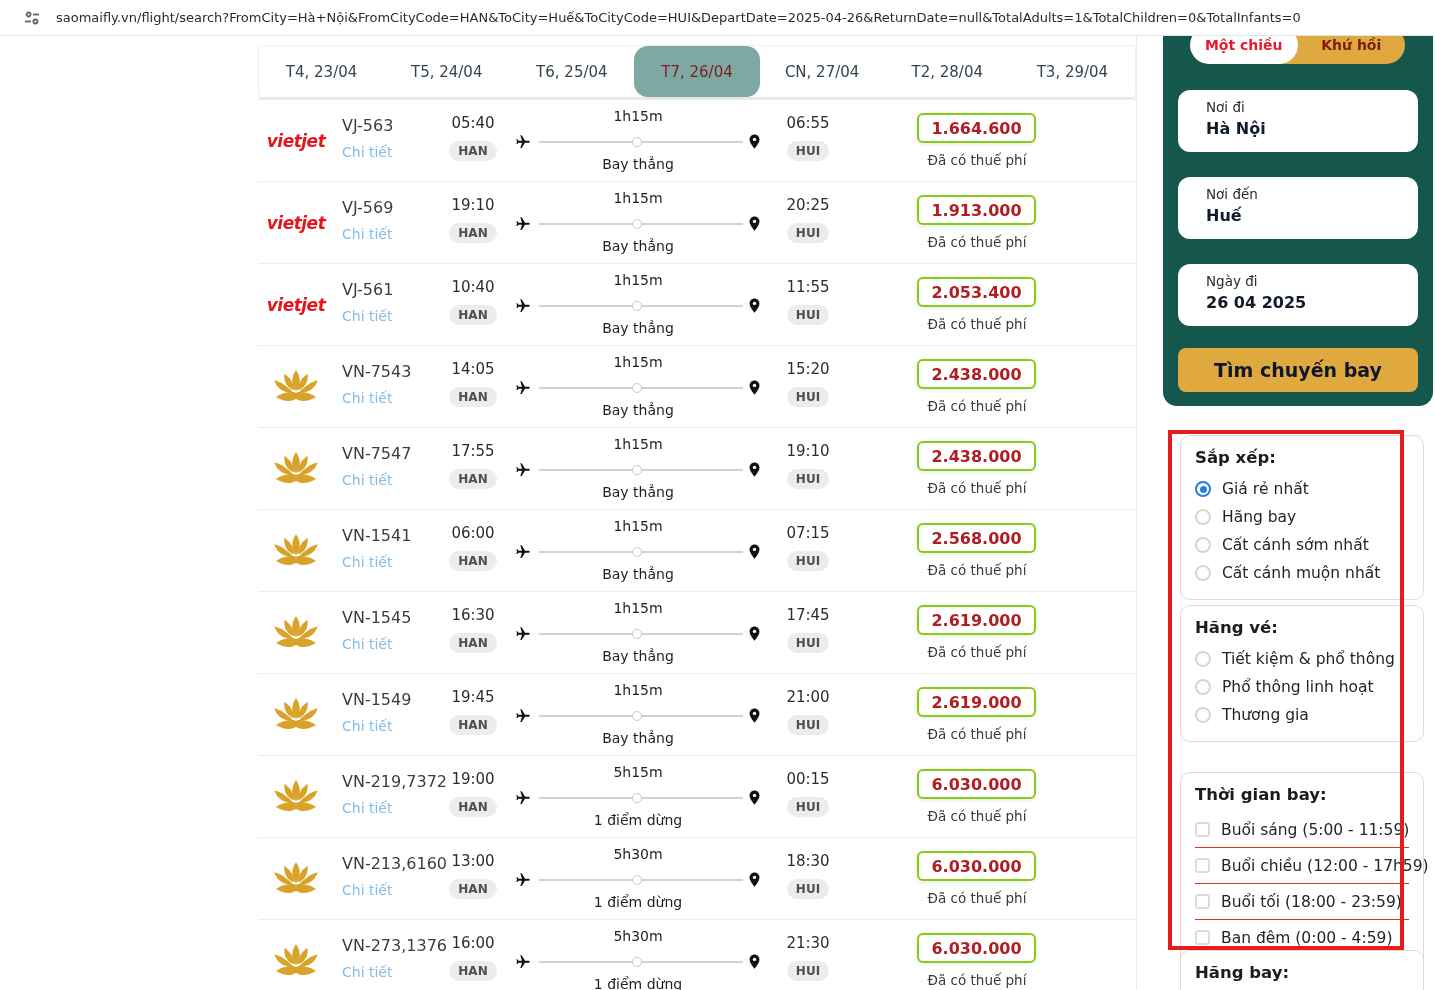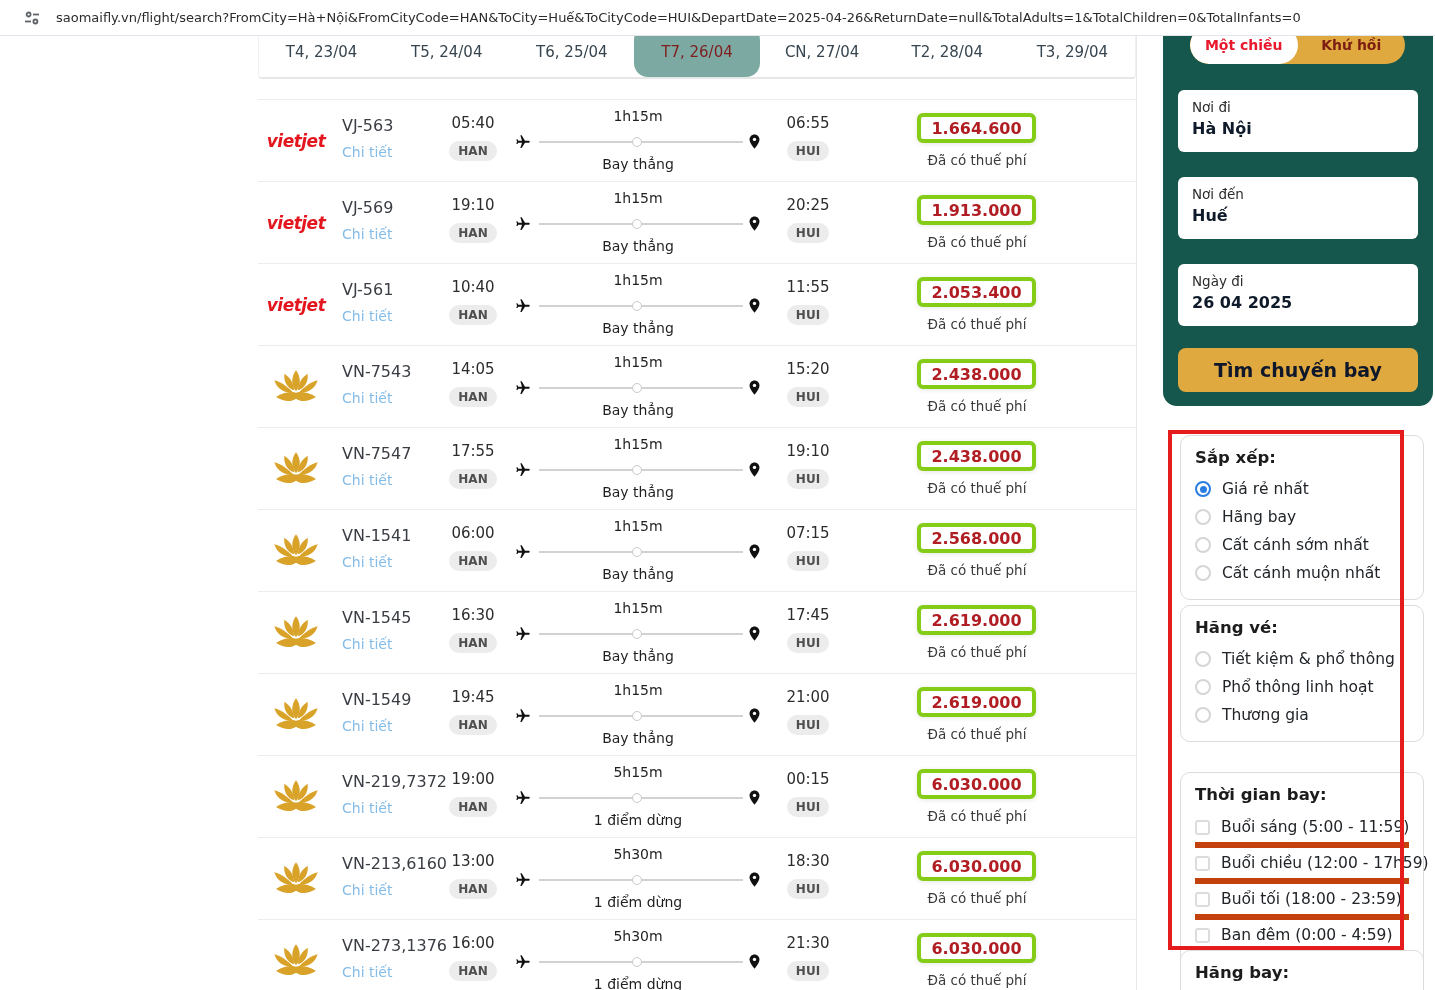--- a/index.html
+++ b/index.html
@@ -8,21 +8,21 @@
   }
   *{margin:0;padding:0;box-sizing:border-box;}
   html,body{width:1435px;height:990px;overflow:hidden;background:#fff;
     font-family:"DejaVu Sans","Liberation Sans",sans-serif;}
   
   .browser-bar{position:absolute;left:0;top:0;width:1435px;height:36px;background:#fff;
     border-bottom:1px solid #e1e6ec;display:flex;align-items:center;z-index:20;}
   .tune-wrap{margin-left:24px;display:flex;align-items:center;}
   .url-text{margin-left:16px;font-size:13px;color:#2b2b2b;white-space:nowrap;}
   
-  .tabsbar{position:absolute;left:258px;top:25px;width:878px;height:54px;background:#fff;
+  .tabsbar{position:absolute;left:258px;top:45px;width:878px;height:54px;background:#fff;
     border:1px solid #f0f0f0;border-bottom:2px solid #e7e7e7;border-radius:4px;
     display:flex;z-index:2;}
   .date-tab{flex:1;display:flex;align-items:center;justify-content:center;font-size:15px;
     color:#36454f;cursor:pointer;}
   .date-tab.selected{background:var(--teal);color:#7f1d1d;border-radius:14px;}
   .flight-list{position:absolute;left:258px;top:99px;width:878px;border-top:1px solid #ececec;}
   .frow{position:relative;height:82px;background:#fff;border-bottom:1px solid #ececec;}
   .logo{position:absolute;left:0;top:0;width:76px;height:82px;display:flex;align-items:center;justify-content:center;}
   .vj-logo{font-style:italic;font-weight:900;font-size:17px;color:var(--vj-red);letter-spacing:-.5px;}
   .fcode{position:absolute;left:84px;top:16px;font-size:16px;color:#3a3e44;white-space:nowrap;}
@@ -35,51 +35,51 @@
   .fpath{position:absolute;left:255px;top:0;width:250px;height:82px;}
   .fdur{position:absolute;top:8px;width:100%;text-align:center;font-size:14px;color:#1f1f1f;}
   .ftrack{position:absolute;top:34px;left:0;right:0;height:16px;}
   .plane-icon{position:absolute;left:2px;top:0px;}
   .fline{position:absolute;left:26px;right:20px;top:7px;height:2px;background:#d2d2d2;}
   .fmid{position:absolute;left:119px;top:3px;width:10px;height:10px;background:#fff;
     border:1.5px solid #c9c9c9;border-radius:50%;}
   .pin-icon{position:absolute;right:0;top:-1px;}
   .fstops{position:absolute;top:56px;width:100%;text-align:center;font-size:14px;color:#1f1f1f;}
   .price-box{position:absolute;left:659px;top:13px;width:119px;height:30px;background:#fff;
-    border:4px solid #84cc16;border-radius:6px;box-shadow:0 1px 5px rgba(0,0,0,.10);
+    border:2px solid #84cc16;border-radius:6px;box-shadow:0 1px 5px rgba(0,0,0,.10);
     display:flex;align-items:center;justify-content:center;font-weight:bold;font-size:16px;color:var(--price-red);}
   .price-note{position:absolute;left:645px;top:52px;width:148px;text-align:center;font-size:13.5px;color:#3a3a3a;}
   .vdivider{position:absolute;left:1136px;top:36px;width:1px;height:954px;background:#e8e8e8;}
   
   .green-panel{position:absolute;left:1163px;top:18px;width:270px;height:388px;
     background:var(--green);border-radius:14px;z-index:1;}
   .trip-tabs{position:absolute;left:27px;top:8px;width:215px;height:38px;background:var(--gold);
     border-radius:19px;display:flex;overflow:hidden;}
   .trip-tab{flex:1;display:flex;align-items:center;justify-content:center;font-size:14px;font-weight:bold;cursor:pointer;}
   .trip-tab.oneway{background:#fff;border-radius:19px;color:#e8192c;}
   .trip-tab.round{color:#7b1d12;}
-  .scard{position:absolute;left:15px;width:240px;height:62px;background:#fff;border-radius:6px;padding:9px 14px;}
+  .scard{position:absolute;left:15px;width:240px;height:62px;background:#fff;border-radius:12px;padding:9px 28px;}
   .scard .slabel{font-size:13.5px;color:#2b2b2b;}
   .scard .svalue{font-size:16px;font-weight:bold;color:#0f1b2a;margin-top:4px;}
   .search-btn{position:absolute;left:15px;top:330px;width:240px;height:44px;background:var(--gold);
     border:none;border-radius:8px;color:#0f172a;font-weight:bold;font-size:19px;cursor:pointer;
     font-family:inherit;}
   
   .fcard{position:absolute;left:1180px;width:244px;background:#fff;border:1px solid #dcdcdc;
     border-radius:10px;padding:12px 14px;}
   .fcard .ftitle{font-size:16.5px;font-weight:bold;color:#1c1c1c;margin-bottom:8px;}
   .opt{display:flex;align-items:center;height:28px;cursor:pointer;}
   .radio{width:16px;height:16px;border-radius:50%;border:2px solid #d5d5d5;margin-right:11px;
     flex:none;position:relative;background:#fff;}
   .opt.checked .radio{border-color:var(--radio-blue);}
   .opt.checked .radio::after{content:"";position:absolute;left:2.5px;top:2.5px;width:7px;height:7px;
     border-radius:50%;background:var(--radio-blue);}
   .cbox{width:15px;height:15px;border:2px solid #dcdcdc;border-radius:3px;margin-right:11px;flex:none;background:#fff;}
   .opt-label{font-size:15.5px;color:#212529;white-space:nowrap;}
-  .time-opt{display:flex;align-items:center;height:36px;border-bottom:6px solid #c2410c;cursor:pointer;}
+  .time-opt{display:flex;align-items:center;height:36px;border-bottom:1px solid #c2410c;cursor:pointer;}
   .annotation-red-box{position:absolute;left:1168px;top:430px;width:236px;height:520px;
     border:4px solid var(--annot-red);z-index:6;pointer-events:none;}
 </style>
 </head>
 <body>
 
 <div class="browser-bar">
   <span class="tune-wrap">
     <svg width="16" height="16" viewBox="0 0 16 16">
       <g stroke="#5f6368" stroke-width="1.8" fill="none">

